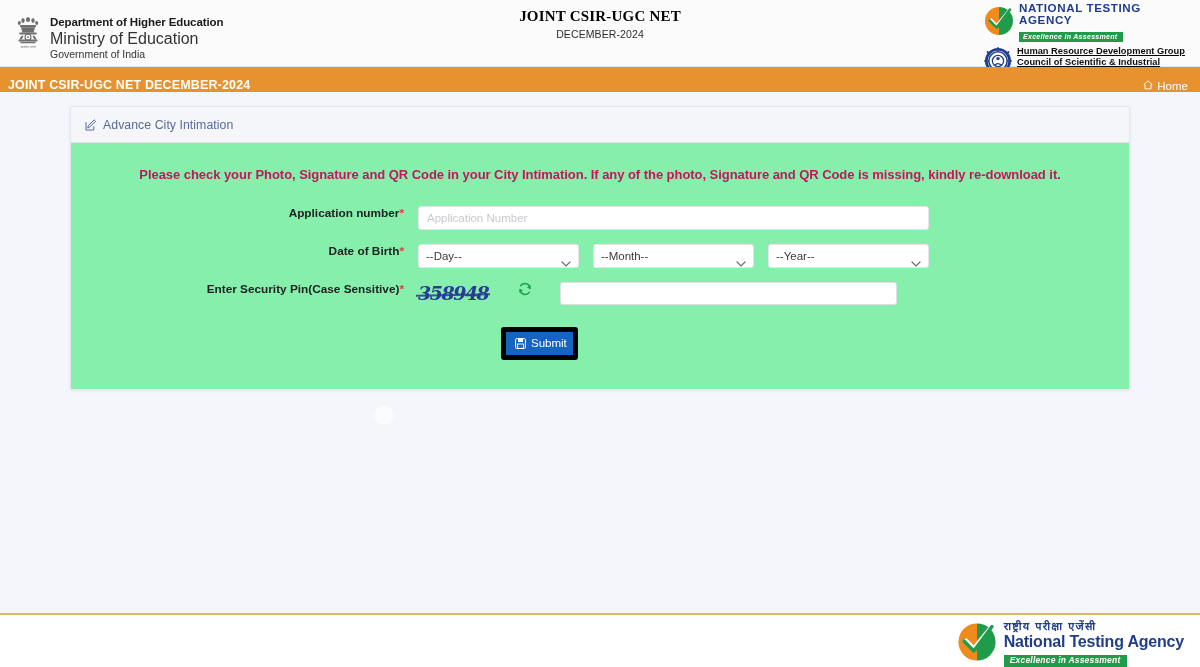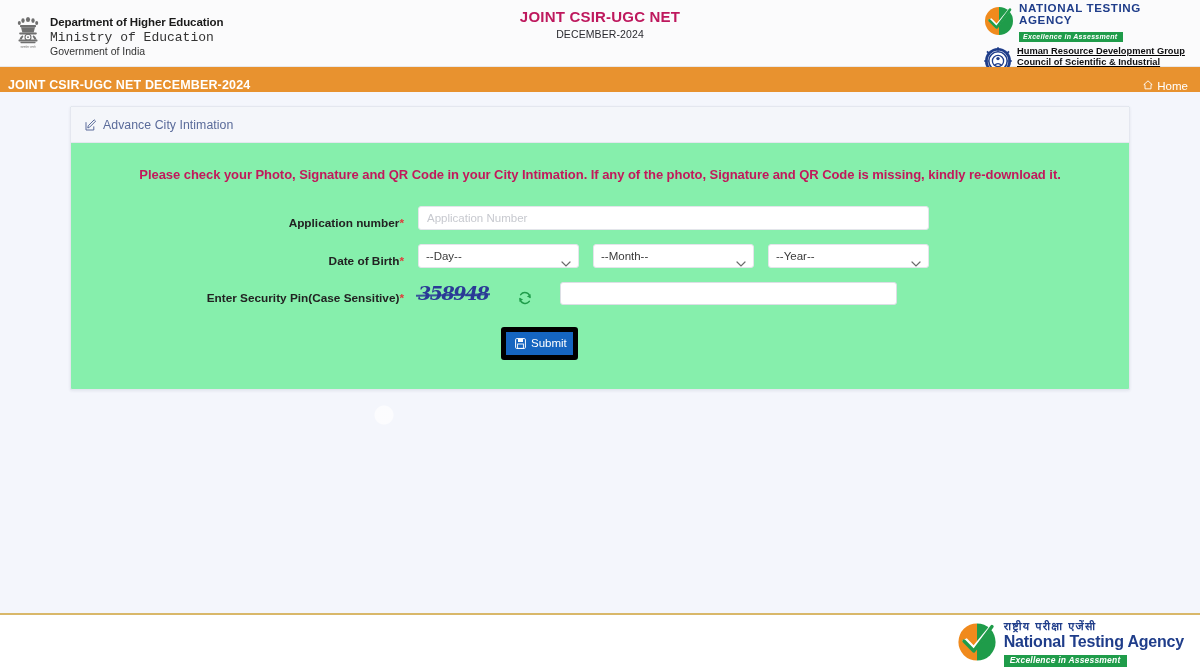--- a/index.html
+++ b/index.html
@@ -33,33 +33,34 @@
     display: flex;
     align-items: flex-start;
     gap: 8px;
   }
   .emblem {
     width: 28px; height: 40px;
     display: block;
   }
   .gov-text { line-height: 1.18; padding-top: 2px; }
   .gov-l1 { font-size: 11.5px; font-weight: bold; color: #1a1a1a; letter-spacing: -0.1px; }
-  .gov-l2 { font-size: 13px; color: #333; font-family: Liberation Mono, monospace; }
+  .gov-l2 { font-size: 16px; color: #333; }
   .gov-l3 { font-size: 10.5px; color: #333; }
 
   .center-title {
     position: absolute;
     left: 0; right: 0; top: 8px;
     text-align: center;
   }
   .center-title .t1 {
     font-size: 15px;
     font-weight: bold;
-    color: #be185d;
+    color: #000000;
     letter-spacing: 0.2px;
+    font-family: Liberation Serif, serif;
   }
   .center-title .t2 {
     font-size: 10.5px;
     color: #2b2b30;
     margin-top: 3px;
     letter-spacing: 0.1px;
   }
 
   .right-logos {
     position: absolute;
@@ -170,21 +171,21 @@
     font-size: 13px;
     padding: 24px 20px 10px 20px;
     letter-spacing: -0.05px;
   }
 
   .form {
     padding: 14px 0 0 0;
   }
   .form-row {
     display: flex;
-    align-items: flex-end;
+    align-items: flex-start;
     margin-bottom: 14px;
   }
   .form-label {
     width: 347px;
     text-align: right;
     padding-right: 14px;
     font-size: 11.8px;
     font-weight: bold;
     color: #222;
   }

